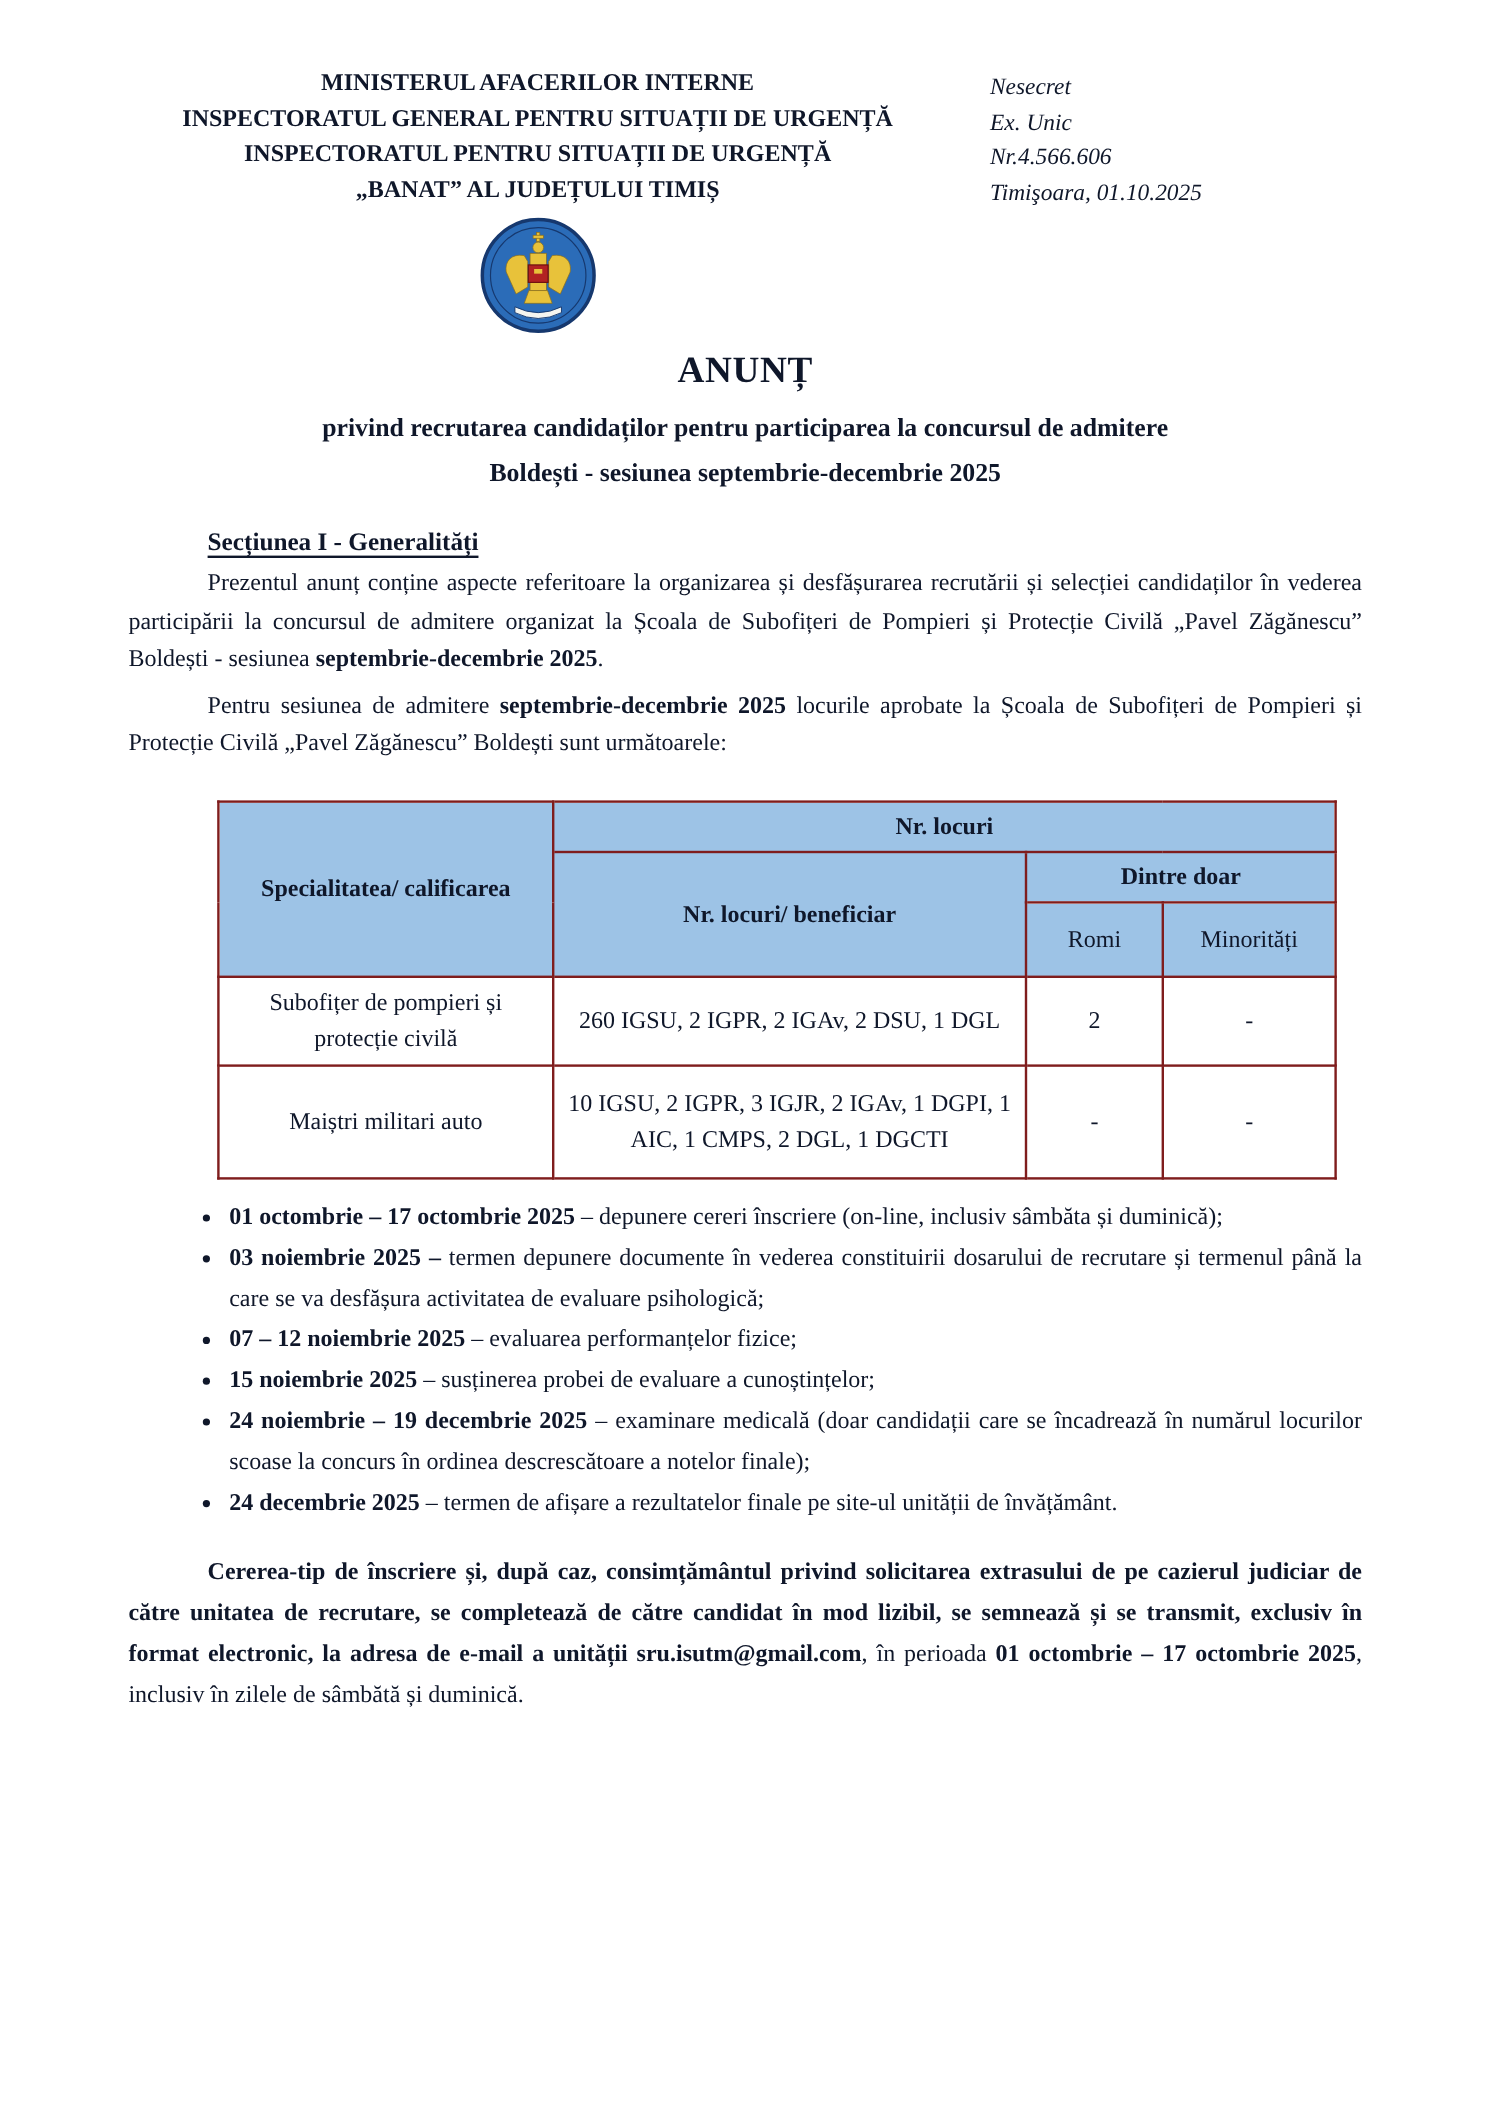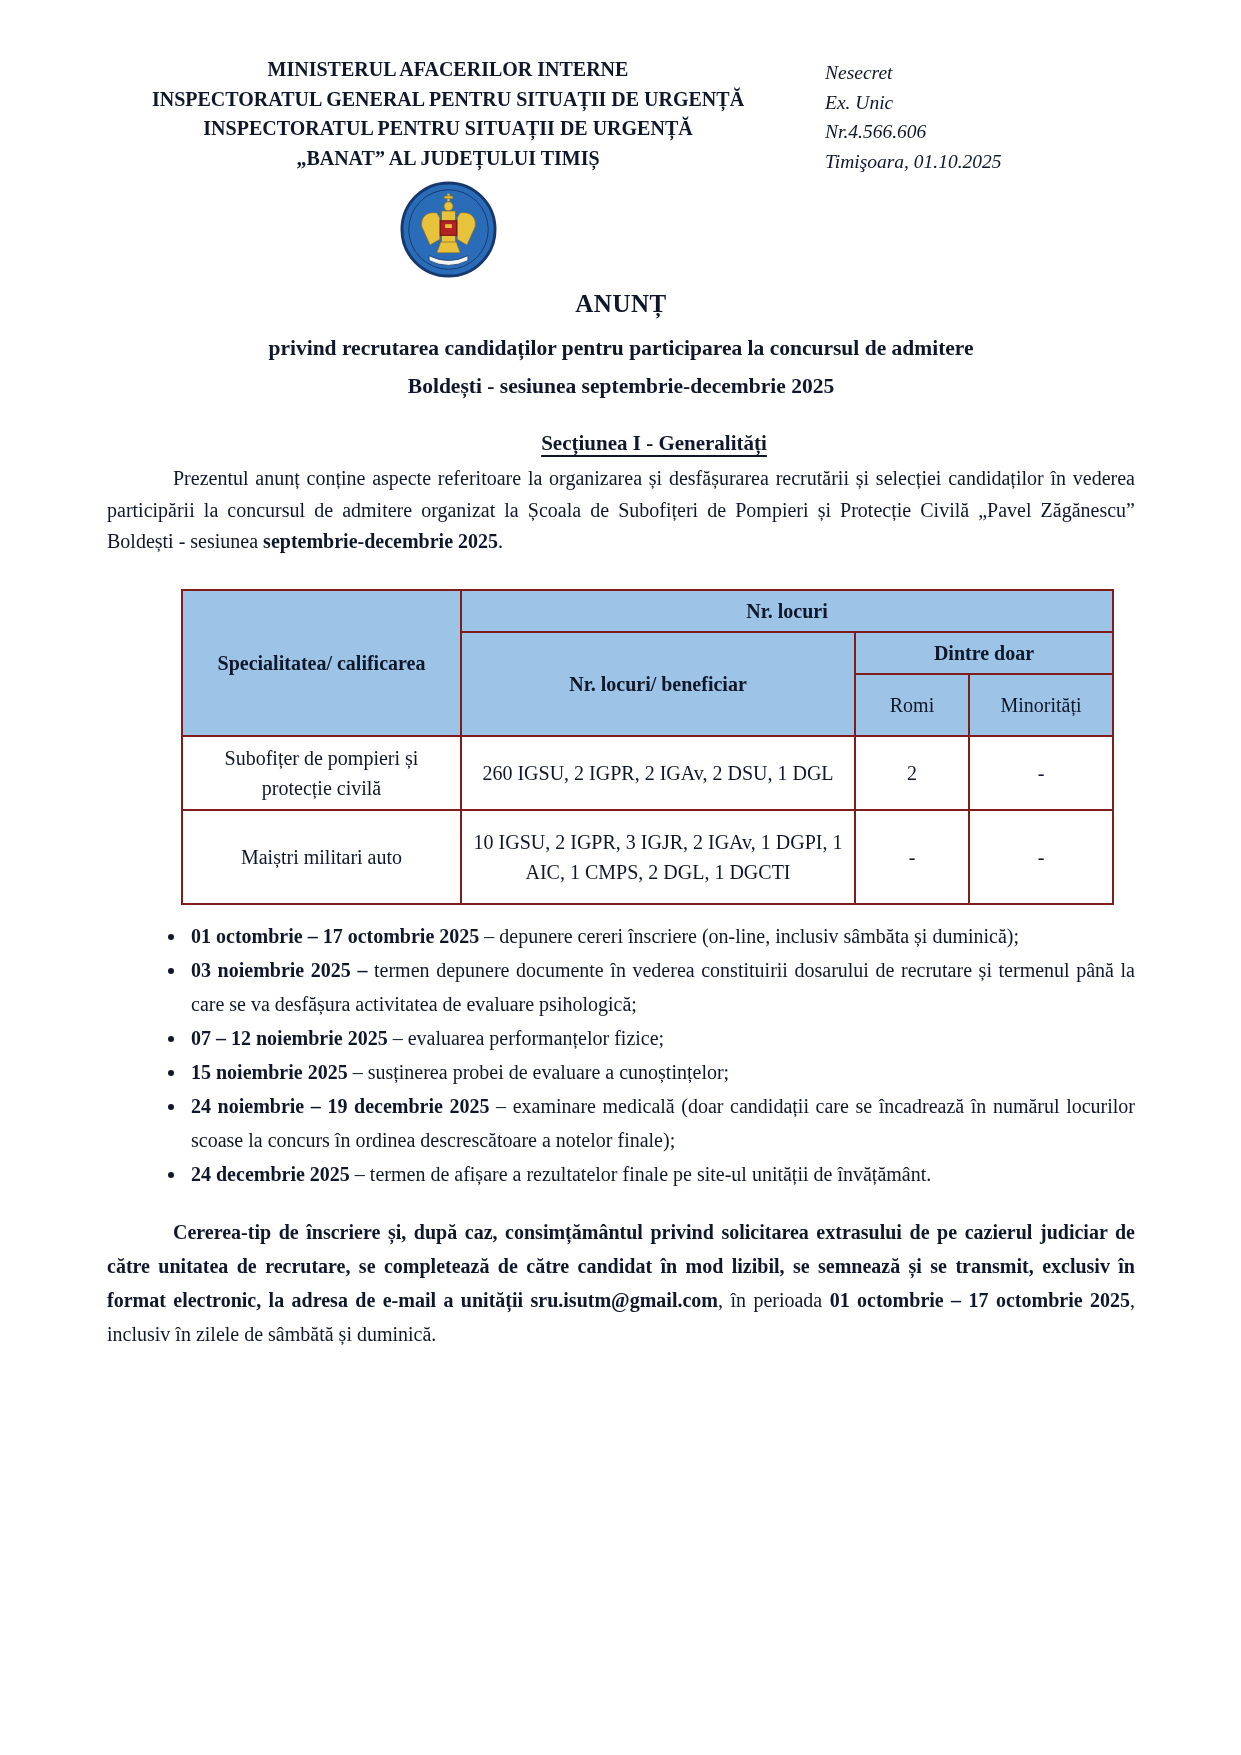--- a/index.html
+++ b/index.html
@@ -14,24 +14,24 @@
     overflow:hidden;
   }
   
   .header{display:flex;align-items:flex-start;}
   .org{width:682px;text-align:center;font-weight:bold;font-size:20px;line-height:29.5px;}
   .meta{margin-left:36px;font-style:italic;font-size:19.5px;line-height:29.5px;padding-top:3px;}
   .logo-row{width:682px;display:flex;justify-content:center;margin-top:5px;}
   .logo{width:97px;height:97px;display:block;}
   
   .title-block{text-align:center;font-weight:bold;margin-top:12px;}
-  .title-main{font-size:25px;letter-spacing:.5px;margin-bottom:12px;}
+  .title-main{font-size:31px;letter-spacing:.5px;margin-bottom:12px;}
   .title-line{font-size:21.5px;line-height:37.5px;}
   
-  .heading-row{margin:26px 0 0 66px;text-align:center;}
+  .heading-row{margin:26px 0 0 66px;}
   .heading{
     font-weight:bold;font-size:21px;
     text-decoration:underline;
     text-decoration-thickness:2px;
     text-underline-offset:5px;
   }
   
   .body-par{margin:7px 0 0 0;font-size:20px;line-height:31.5px;text-align:justify;text-indent:66px;}
   .seg-b{font-weight:bold;}
   .seg-r{font-weight:normal;}
@@ -105,20 +105,21 @@
   <div class="title-block">
     <div class="title-main">ANUNȚ</div>
     <div class="title-line">privind recrutarea candidaților pentru participarea la concursul de admitere</div>
     <div class="title-line">Boldești - sesiunea septembrie-decembrie 2025</div>
   </div>
 
   <div class="heading-row">
     <span class="heading">Secțiunea I - Generalități</span>
   </div>
   <p class="body-par"><span class="seg-r">Prezentul anunț conține aspecte referitoare la organizarea și desfășurarea recrutării și selecției candidaților în vederea participării la concursul de admitere organizat la Școala de Subofițeri de Pompieri și Protecție Civilă „Pavel Zăgănescu” Boldești - sesiunea </span><span class="seg-b">septembrie-decembrie 2025</span><span class="seg-r">.</span></p>
+  <p class="body-par"><span class="seg-r">Pentru sesiunea de admitere </span><span class="seg-b">septembrie-decembrie 2025</span><span class="seg-r"> locurile aprobate la Școala de Subofițeri de Pompieri și Protecție Civilă „Pavel Zăgănescu” Boldești sunt următoarele:</span></p>
 
   <table class="places-table">
     <colgroup>
       <col class="c-spec">
         <col class="c-benef">
         <col class="c-romi">
         <col class="c-min">
     </colgroup>
     <tbody>
         <tr class="r-nrlocuri">

